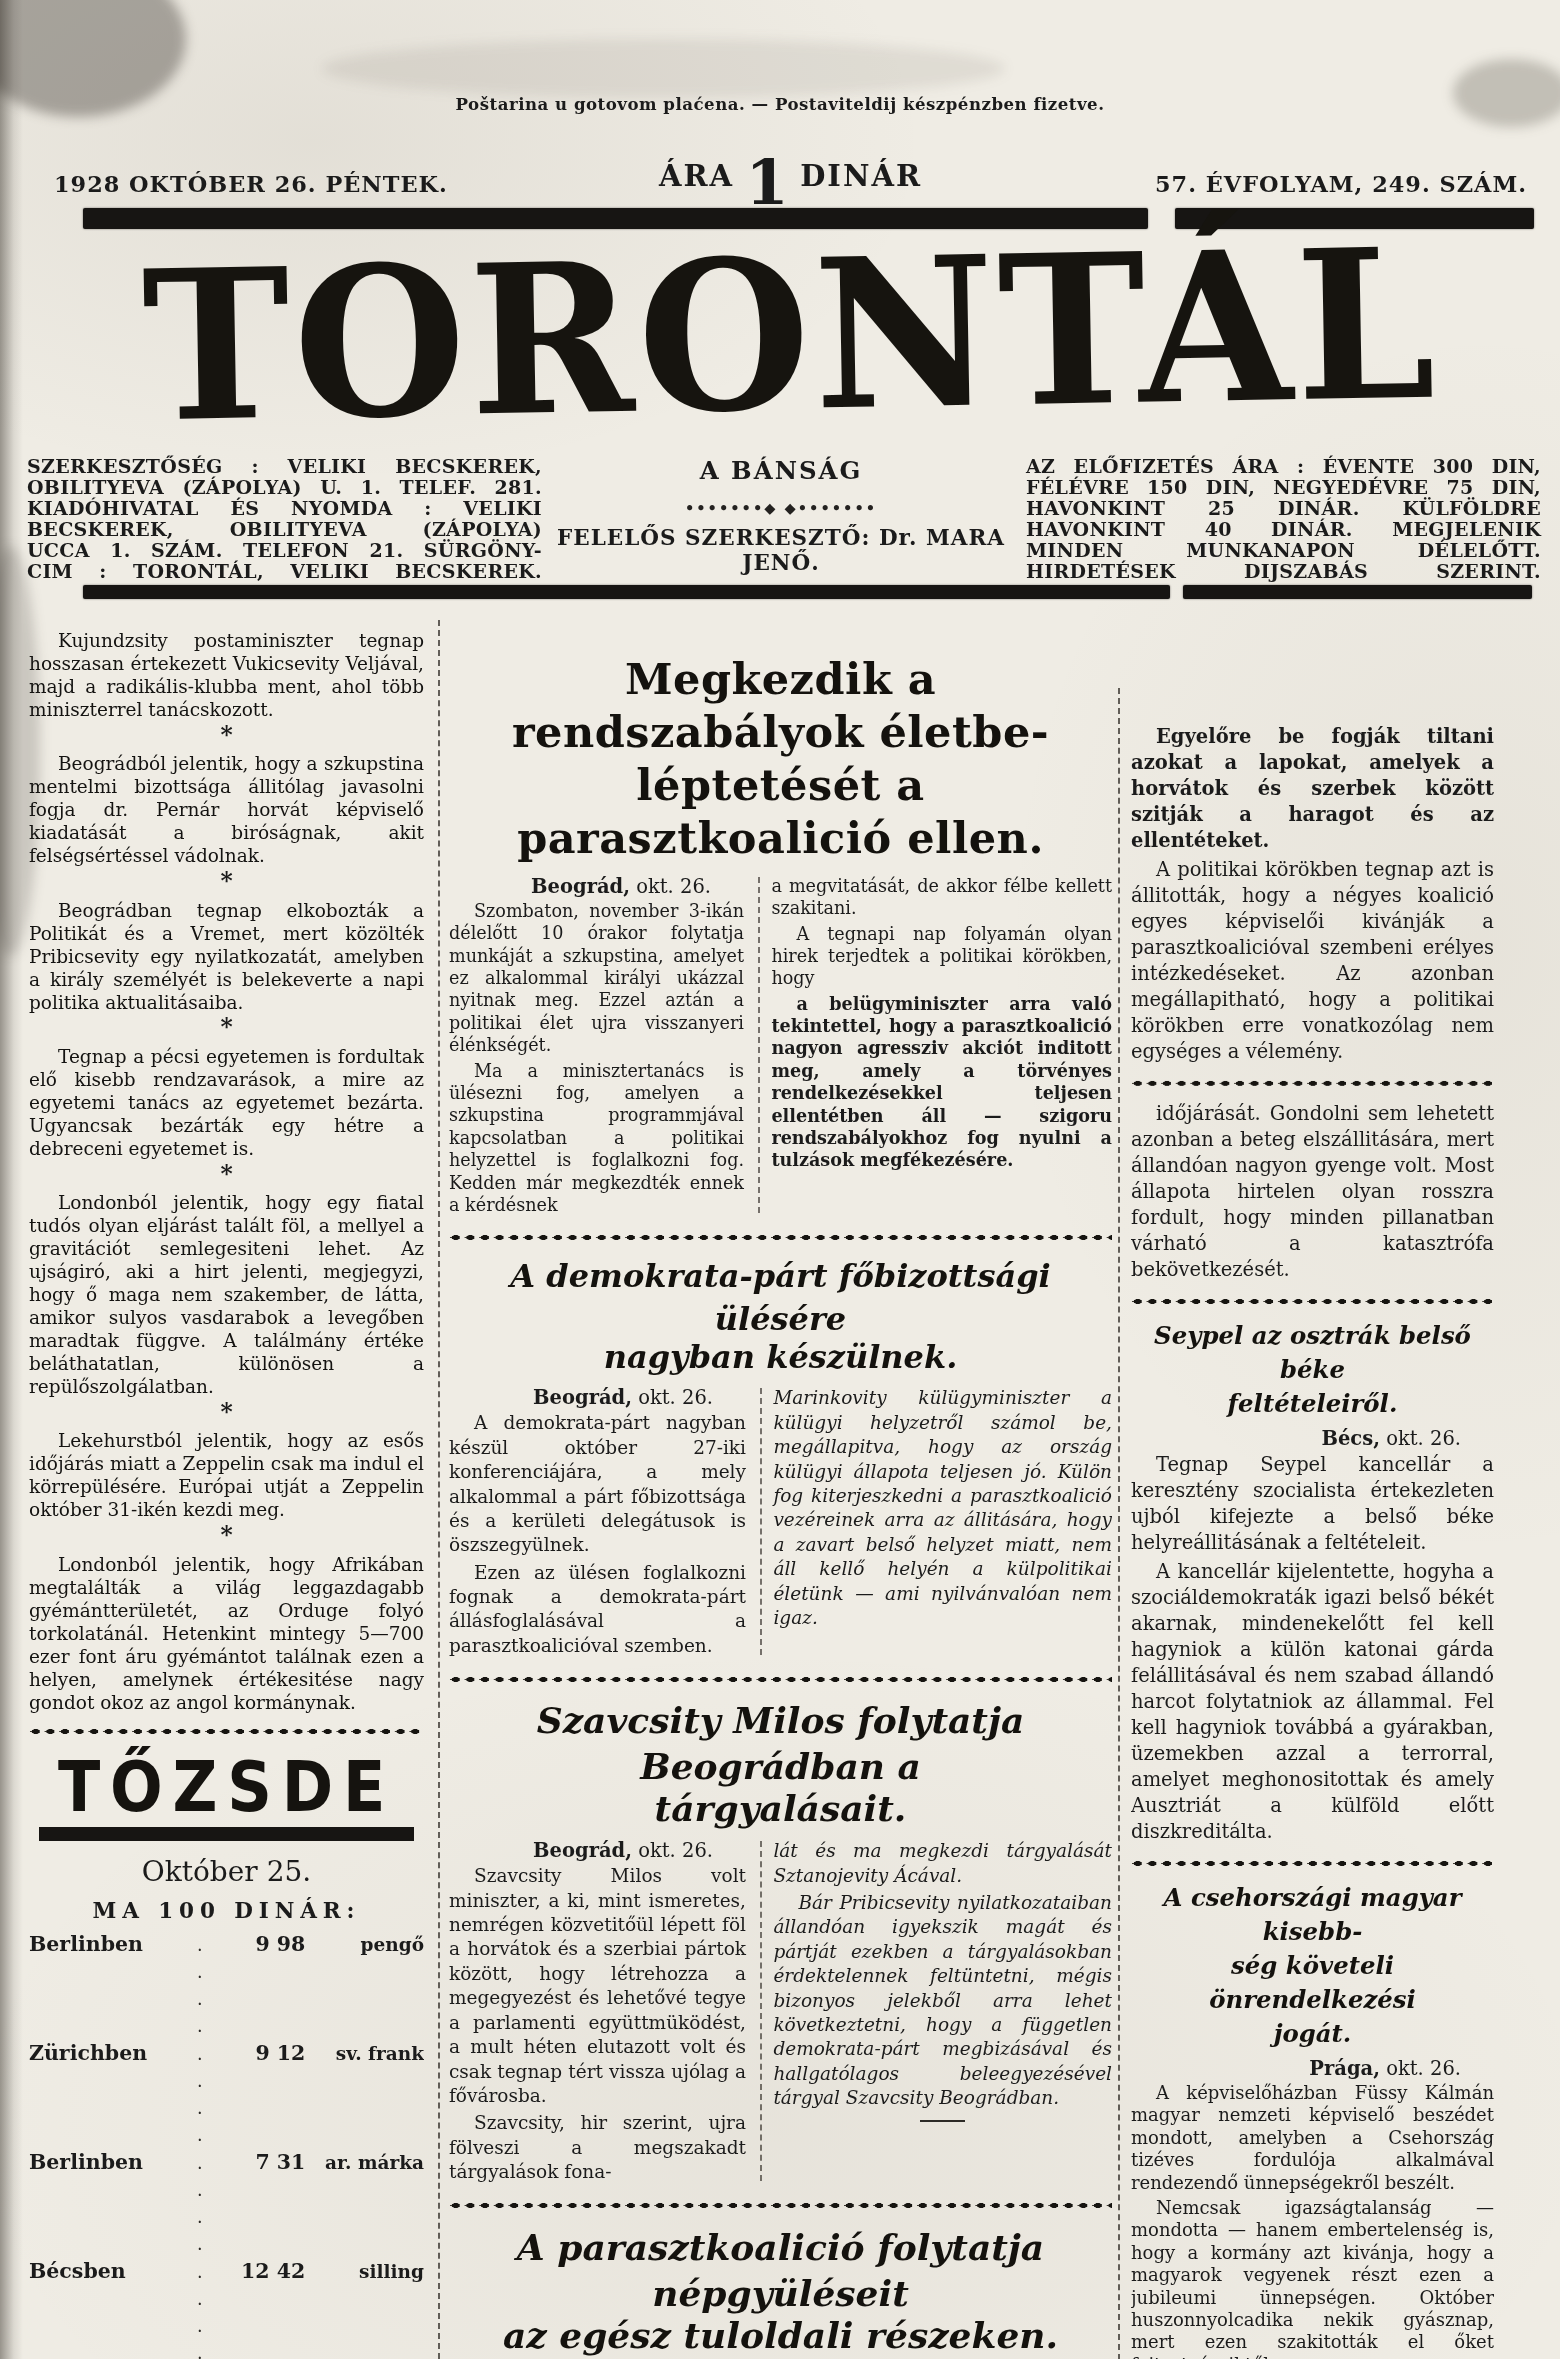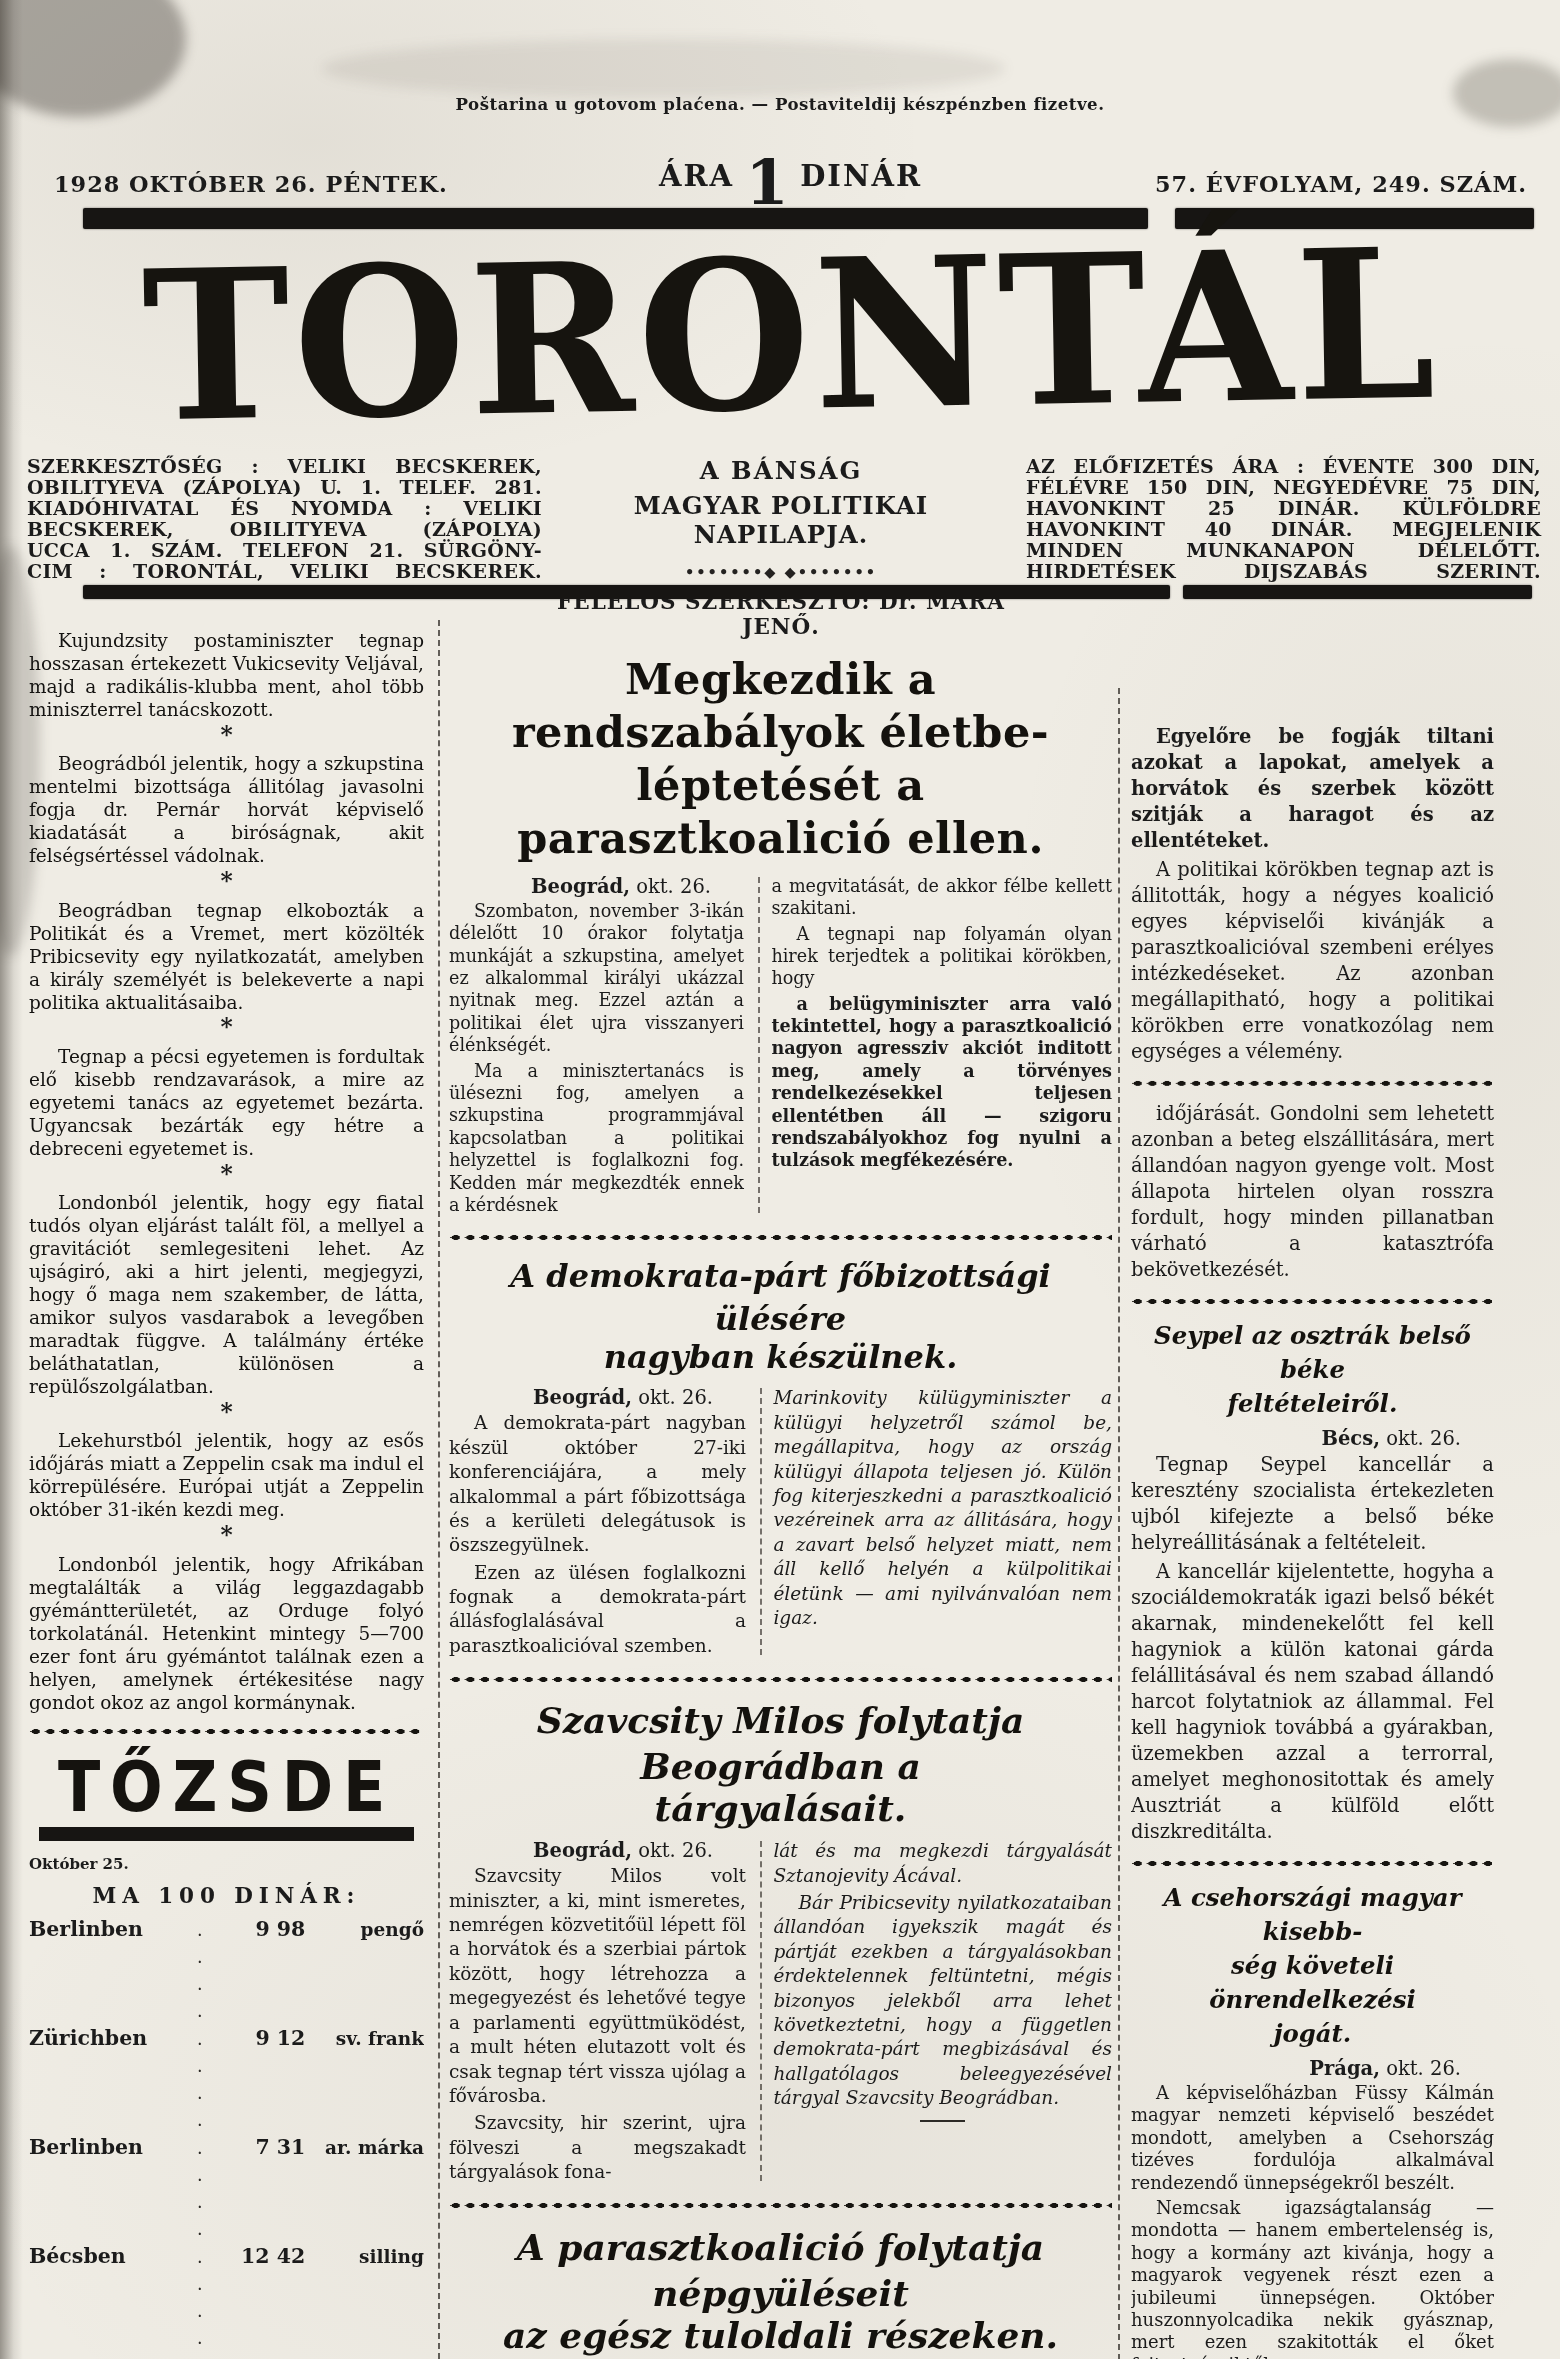--- a/index.html
+++ b/index.html
@@ -63,21 +63,21 @@
   .rightcol{left:1131px;top:724px;width:363px;height:1635px;}
 
   p{margin:0 0 2.9px 0;text-align:justify;}
   .brief{font-size:18.5px;line-height:23px;text-indent:29px;color:#141311;}
   .star{text-align:center;font-size:23.4px;font-weight:bold;line-height:21.5px;margin:3.9px 0 5.9px;}
 
   .tz-title{font-family:"DejaVu Sans","Liberation Sans",sans-serif;font-weight:bold;
     font-size:62px;letter-spacing:9.8px;text-align:center;transform:scaleY(1.12);
     color:#15130f;margin-top:5.9px;}
   .tz-bar{height:14.6px;background:#171513;margin:3.9px 9.8px 13.7px;}
-  .tz-date{text-align:left;font-size:15px;font-weight:bold;margin-bottom:9.8px;}
+  .tz-date{text-align:center;font-size:28px;font-weight:normal;margin-bottom:9.8px;}
   .tz-sub{text-align:center;font-size:21.5px;font-weight:bold;letter-spacing:5.9px;margin-bottom:7.8px;}
   .tzrow{display:flex;align-items:baseline;font-size:20.5px;line-height:27px;}
   .tzrow .city{font-weight:bold;width:168px;white-space:nowrap;}
   .tzrow .dots{flex:1;font-size:17.6px;letter-spacing:5.9px;color:#2a2824;}
   .tzrow .val{font-weight:bold;width:84px;text-align:right;padding-right:13.7px;white-space:nowrap;}
   .tzrow .unit{width:105px;font-weight:bold;font-size:18.5px;white-space:nowrap;text-align:right;}
 
   .headline{font-size:43px;line-height:53px;font-weight:bold;text-align:center;
     letter-spacing:0.5px;margin-bottom:9.8px;color:#14120e;}
   .t-italic{font-style:italic;font-weight:bold;text-align:center;color:#14120e;}
@@ -135,21 +135,20 @@
     <div class="iline">SZERKESZTŐSÉG : VELIKI BECSKEREK,</div>
     <div class="iline">OBILITYEVA (ZÁPOLYA) U. 1. TELEF. 281.</div>
     <div class="iline">KIADÓHIVATAL ÉS NYOMDA : VELIKI</div>
     <div class="iline">BECSKEREK, OBILITYEVA (ZÁPOLYA)</div>
     <div class="iline">UCCA 1. SZÁM. TELEFON 21. SÜRGÖNY-</div>
     <div class="iline">CIM : TORONTÁL, VELIKI BECSKEREK.</div>
   </div>
 
   <div class="inforow infoC">
     <div class="c1">A BÁNSÁG</div>
-    <div class="c2">MAGYAR POLITIKAI NAPILAPJA.</div>
     <div class="corn">•••••••◆ ◆•••••••</div>
     <div class="ced">FELELŐS SZERKESZTŐ: Dr. MARA JENŐ.</div>
   </div>
 
   <div class="inforow infoR">
     <div class="iline">AZ ELŐFIZETÉS ÁRA : ÉVENTE 300 DIN,</div>
     <div class="iline">FÉLÉVRE 150 DIN, NEGYEDÉVRE 75 DIN,</div>
     <div class="iline">HAVONKINT 25 DINÁR. KÜLFÖLDRE</div>
     <div class="iline">HAVONKINT 40 DINÁR. MEGJELENIK</div>
     <div class="iline">MINDEN MUNKANAPON DÉLELŐTT.</div>

